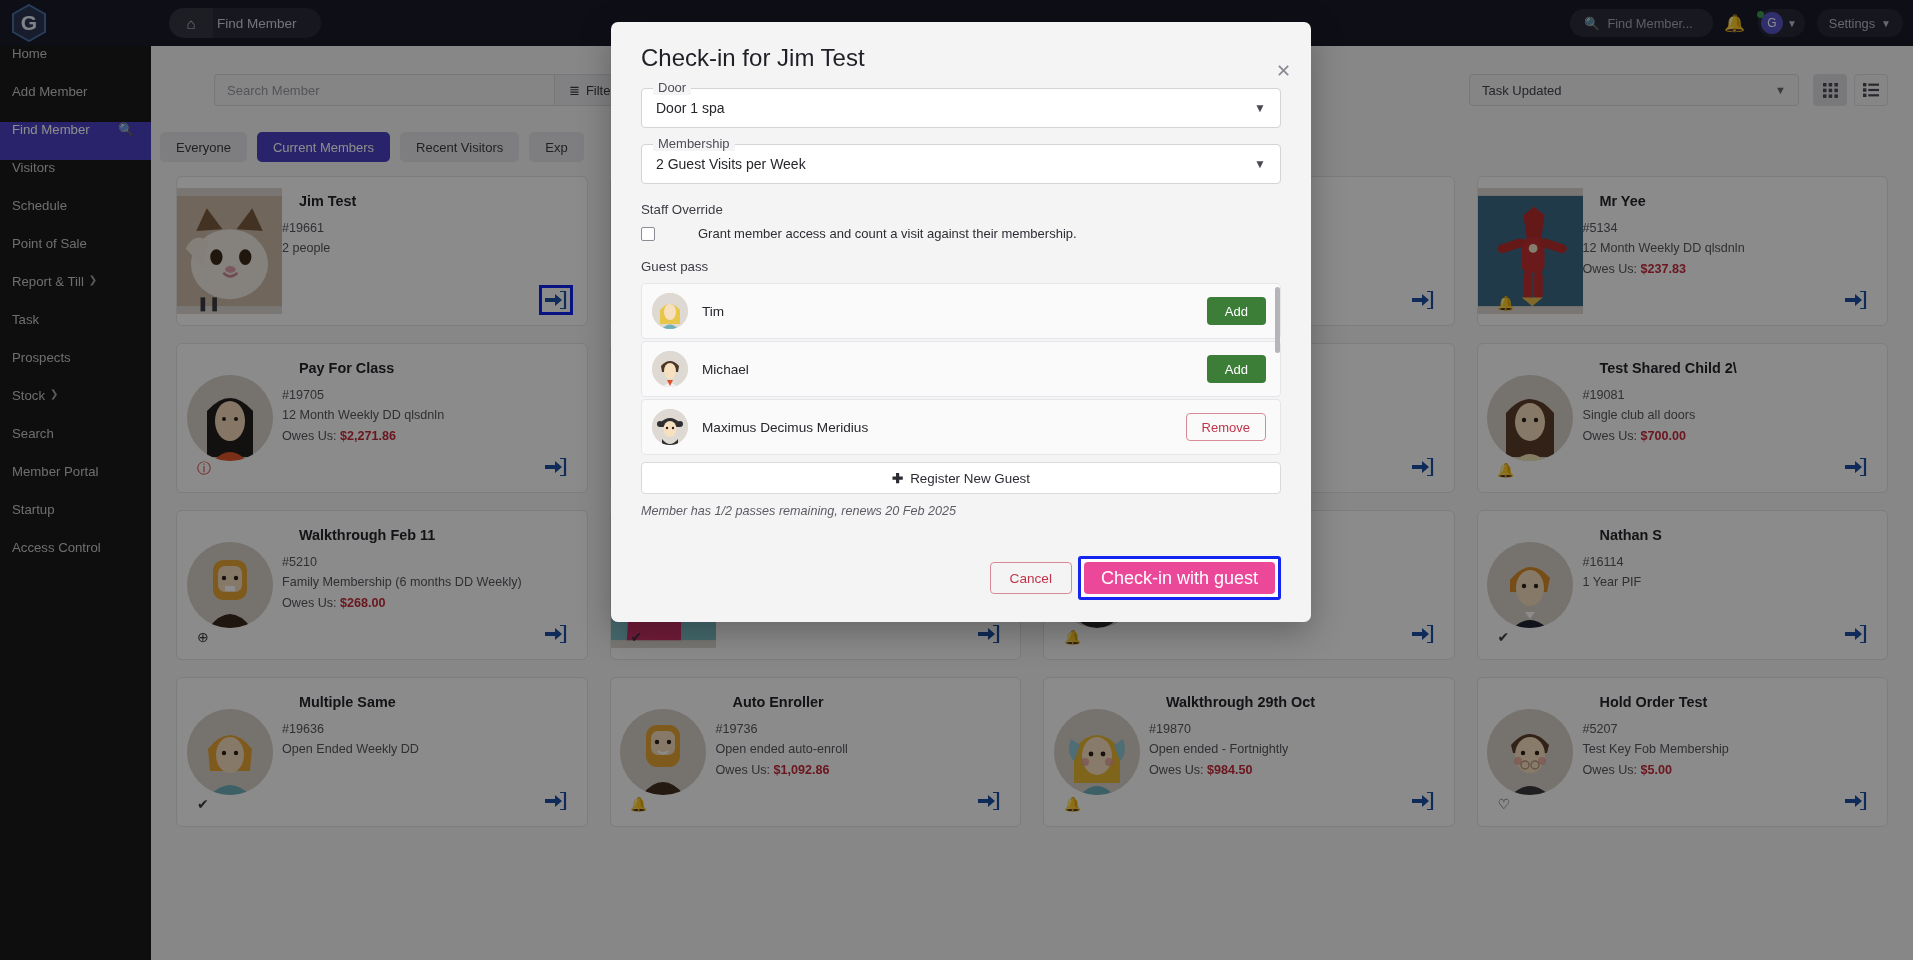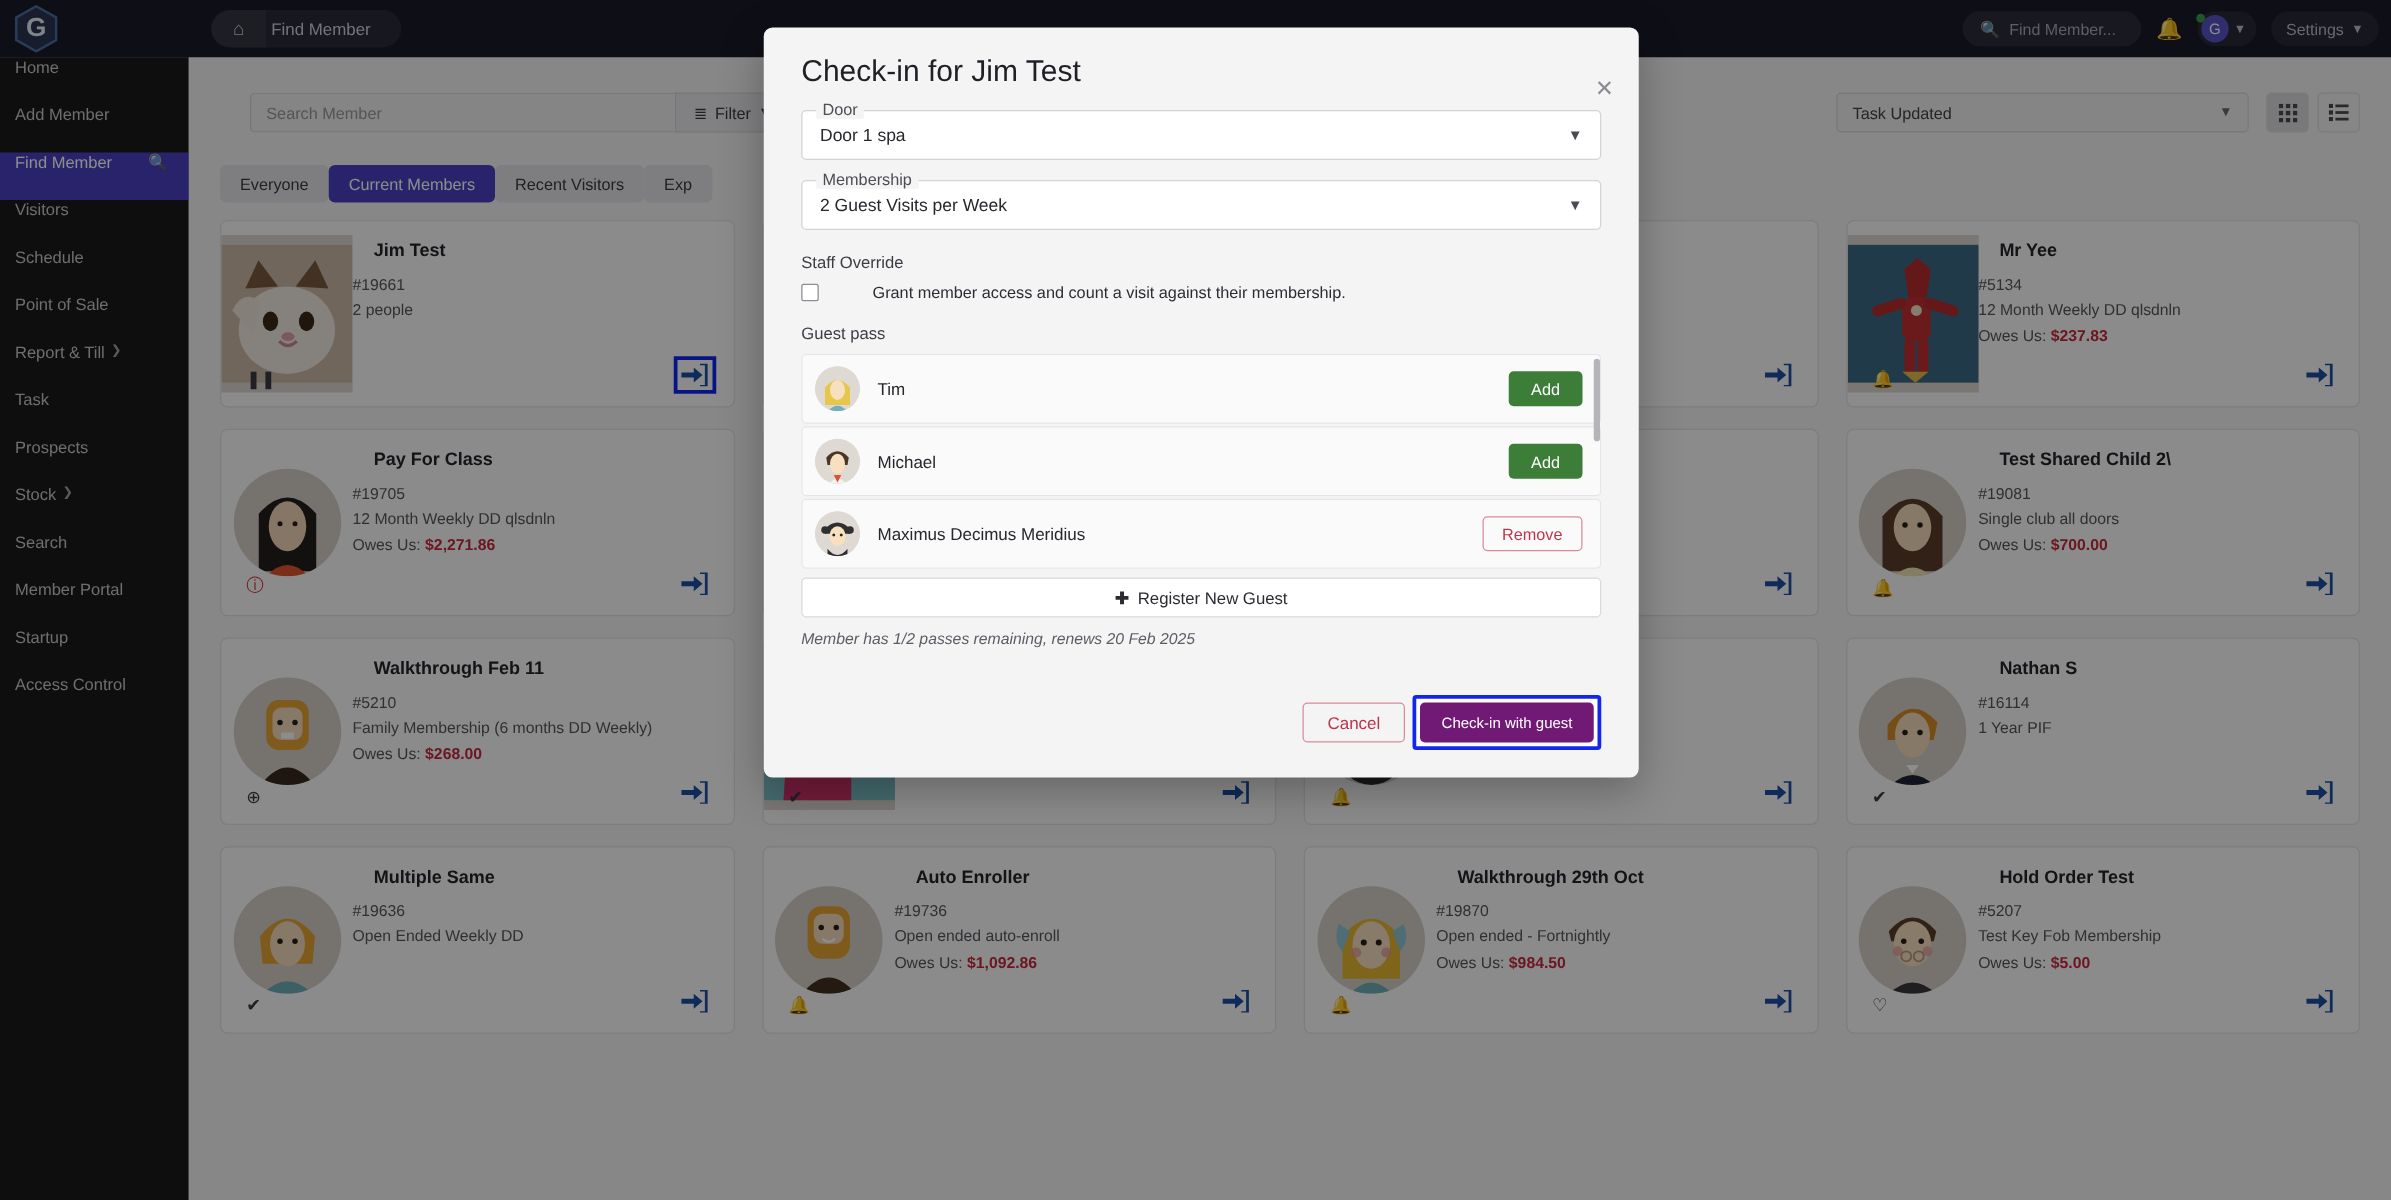--- a/index.html
+++ b/index.html
@@ -91,21 +91,21 @@
   .nav-item .srch { margin-left: auto; margin-right: 16px; font-size: 13px; }
 
   
   .content {
     position: absolute; left: 151px; top: 46px; right: 0; bottom: 0;
     background: #f6f6f7;
   }
   .dimmer { position: absolute; inset: 0; background: rgba(0,0,0,0.45); z-index: 40; }
 
   .toolbar {
-    position: absolute; top: 28px; left: 25px; right: 0; height: 32px;
+    position: absolute; top: 28px; left: 39px; right: 0; height: 32px;
     display: flex; align-items: center; padding-left: 24px;
   }
   .search-input {
     width: 340px; height: 32px; border: 1px solid #d9d9dd; border-right: none;
     border-radius: 4px 0 0 4px; background: #f2f2f4;
     color: #9a9aa2; font-size: 13px; padding: 0 12px;
     display: flex; align-items: center;
   }
   .filter-btn {
     height: 32px; border: 1px solid #d9d9dd; background: #ececef;
@@ -126,22 +126,22 @@
   }
   .view-toggles { position: absolute; right: 25px; top: 0; display: flex; gap: 7px; }
   .vt {
     width: 34px; height: 32px; border: 1px solid #dedee2; border-radius: 4px;
     background: #f4f4f6; display: flex; align-items: center; justify-content: center;
     color: #4b4b53;
   }
   .vt.sel { background: #dcdce1; }
 
   .chips {
-    position: absolute; top: 86px; left: 25px; right: 0; height: 30px;
-    display: flex; align-items: center;
+    position: absolute; top: 86px; left: 9px; right: 0; height: 30px;
+    display: flex; gap: 10px; align-items: center;
   }
   .chip {
     height: 30px; border-radius: 5px; background: #e6e6e9;
     display: flex; align-items: center; padding: 0 16px;
     color: #3b3b42; font-size: 13px; white-space: nowrap;
   }
   .chip.active { background: #4b41c4; color: #fff; }
 
   
   .grid {
@@ -238,22 +238,22 @@
   .modal-footer {
     display: flex; justify-content: flex-end; align-items: center; gap: 0;
     margin-top: 38px;
   }
   .btn-cancel {
     background: transparent; color: #c0344a; border: 1px solid #d98a99; border-radius: 4px;
     height: 32px; padding: 0 19px; font-size: 13.6px; font-family: inherit; cursor: pointer;
   }
   .checkin-wrap { border: 3px solid #1226f0; border-radius: 3px; padding: 3px; background: #fff; margin-left: 6px; }
   .btn-checkin {
-    background: #701a75; color: #fff; border: none; border-radius: 4px;
-    height: 32px; padding: 0 17px; font-size: 12px; font-family: inherit; cursor: pointer;
+    background: #ec4899; color: #fff; border: none; border-radius: 4px;
+    height: 32px; padding: 0 17px; font-size: 18px; font-family: inherit; cursor: pointer;
   }
 </style>
 </head>
 <body>
 
 <div id="app">
 
   <div class="underlay">
 
     <div class="topbar">

